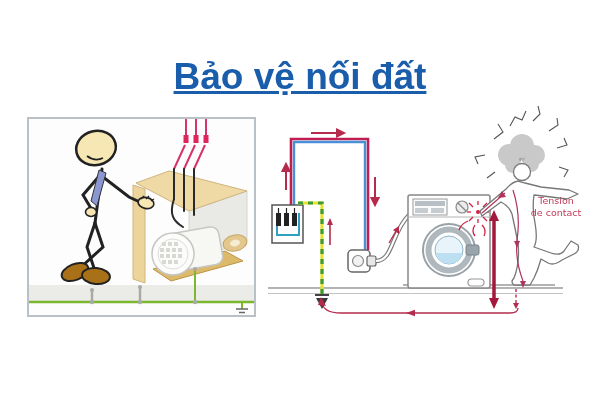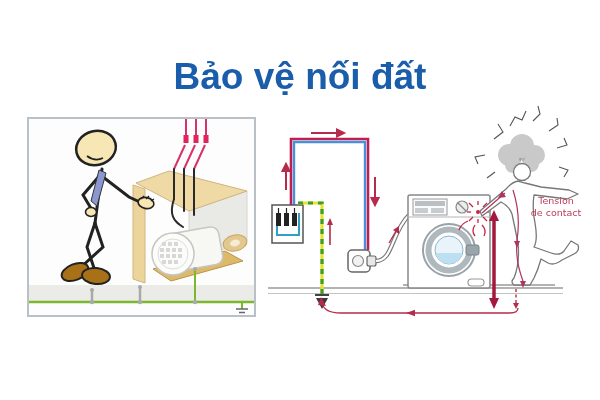--- a/index.html
+++ b/index.html
@@ -1,19 +1,19 @@
 <!DOCTYPE html>
 <html><head>
 <meta charset="utf-8">
 <style>
   html,body{margin:0;padding:0;background:#e9e9e9;}
   .canvas{position:relative;width:600px;height:400px;background:#ffffff;overflow:hidden;
           font-family:"Liberation Sans",sans-serif;}
   .title{position:absolute;top:56px;left:0;width:100%;text-align:center;
-         font-size:37px;font-weight:bold;color:#1a5dab;}
+         font-size:37px;font-weight:bold;color:#1a5dab;text-decoration:underline;}
   .left-frame{position:absolute;left:27px;top:117px;width:225px;height:196px;
               border:2px solid #b9c0c6;background:#fdfdfd;}
   .right-diagram{position:absolute;left:263px;top:95px;width:320px;height:245px;}
   svg{display:block;}
   .label-txt{font-family:"DejaVu Sans",sans-serif;font-size:9.5px;}
 </style>
 </head>
 <body>
 
 <div class="canvas">

